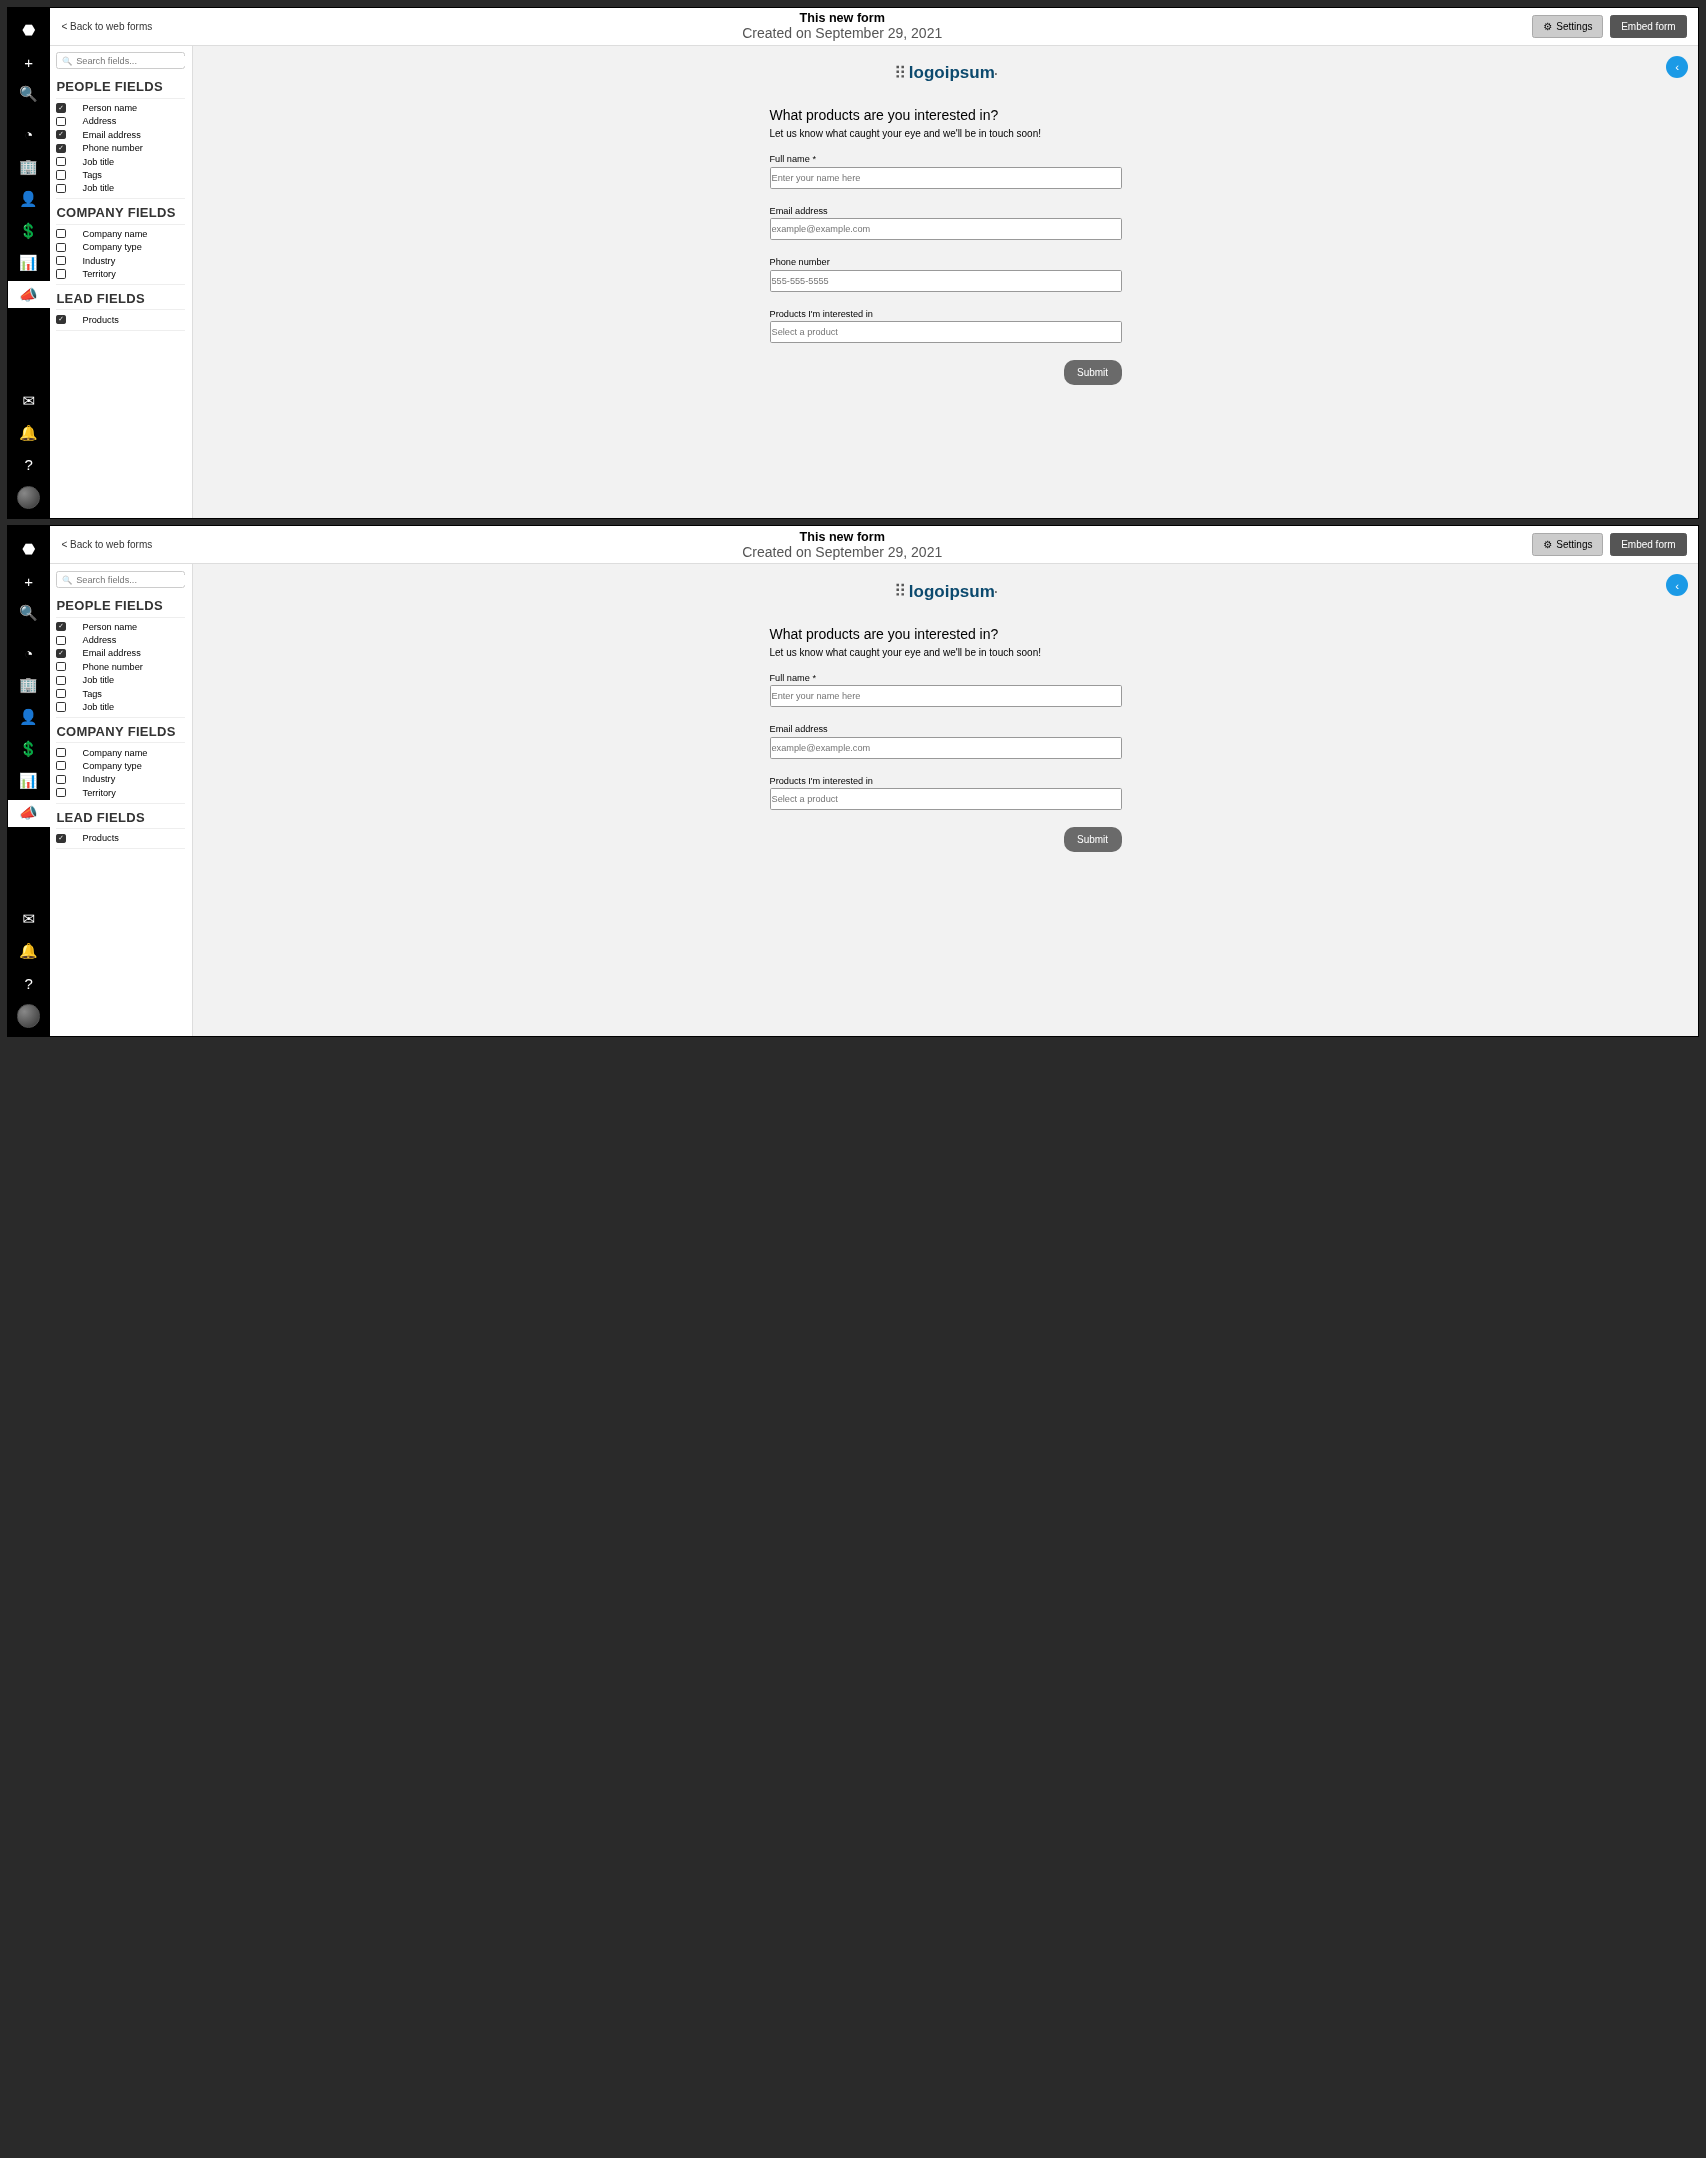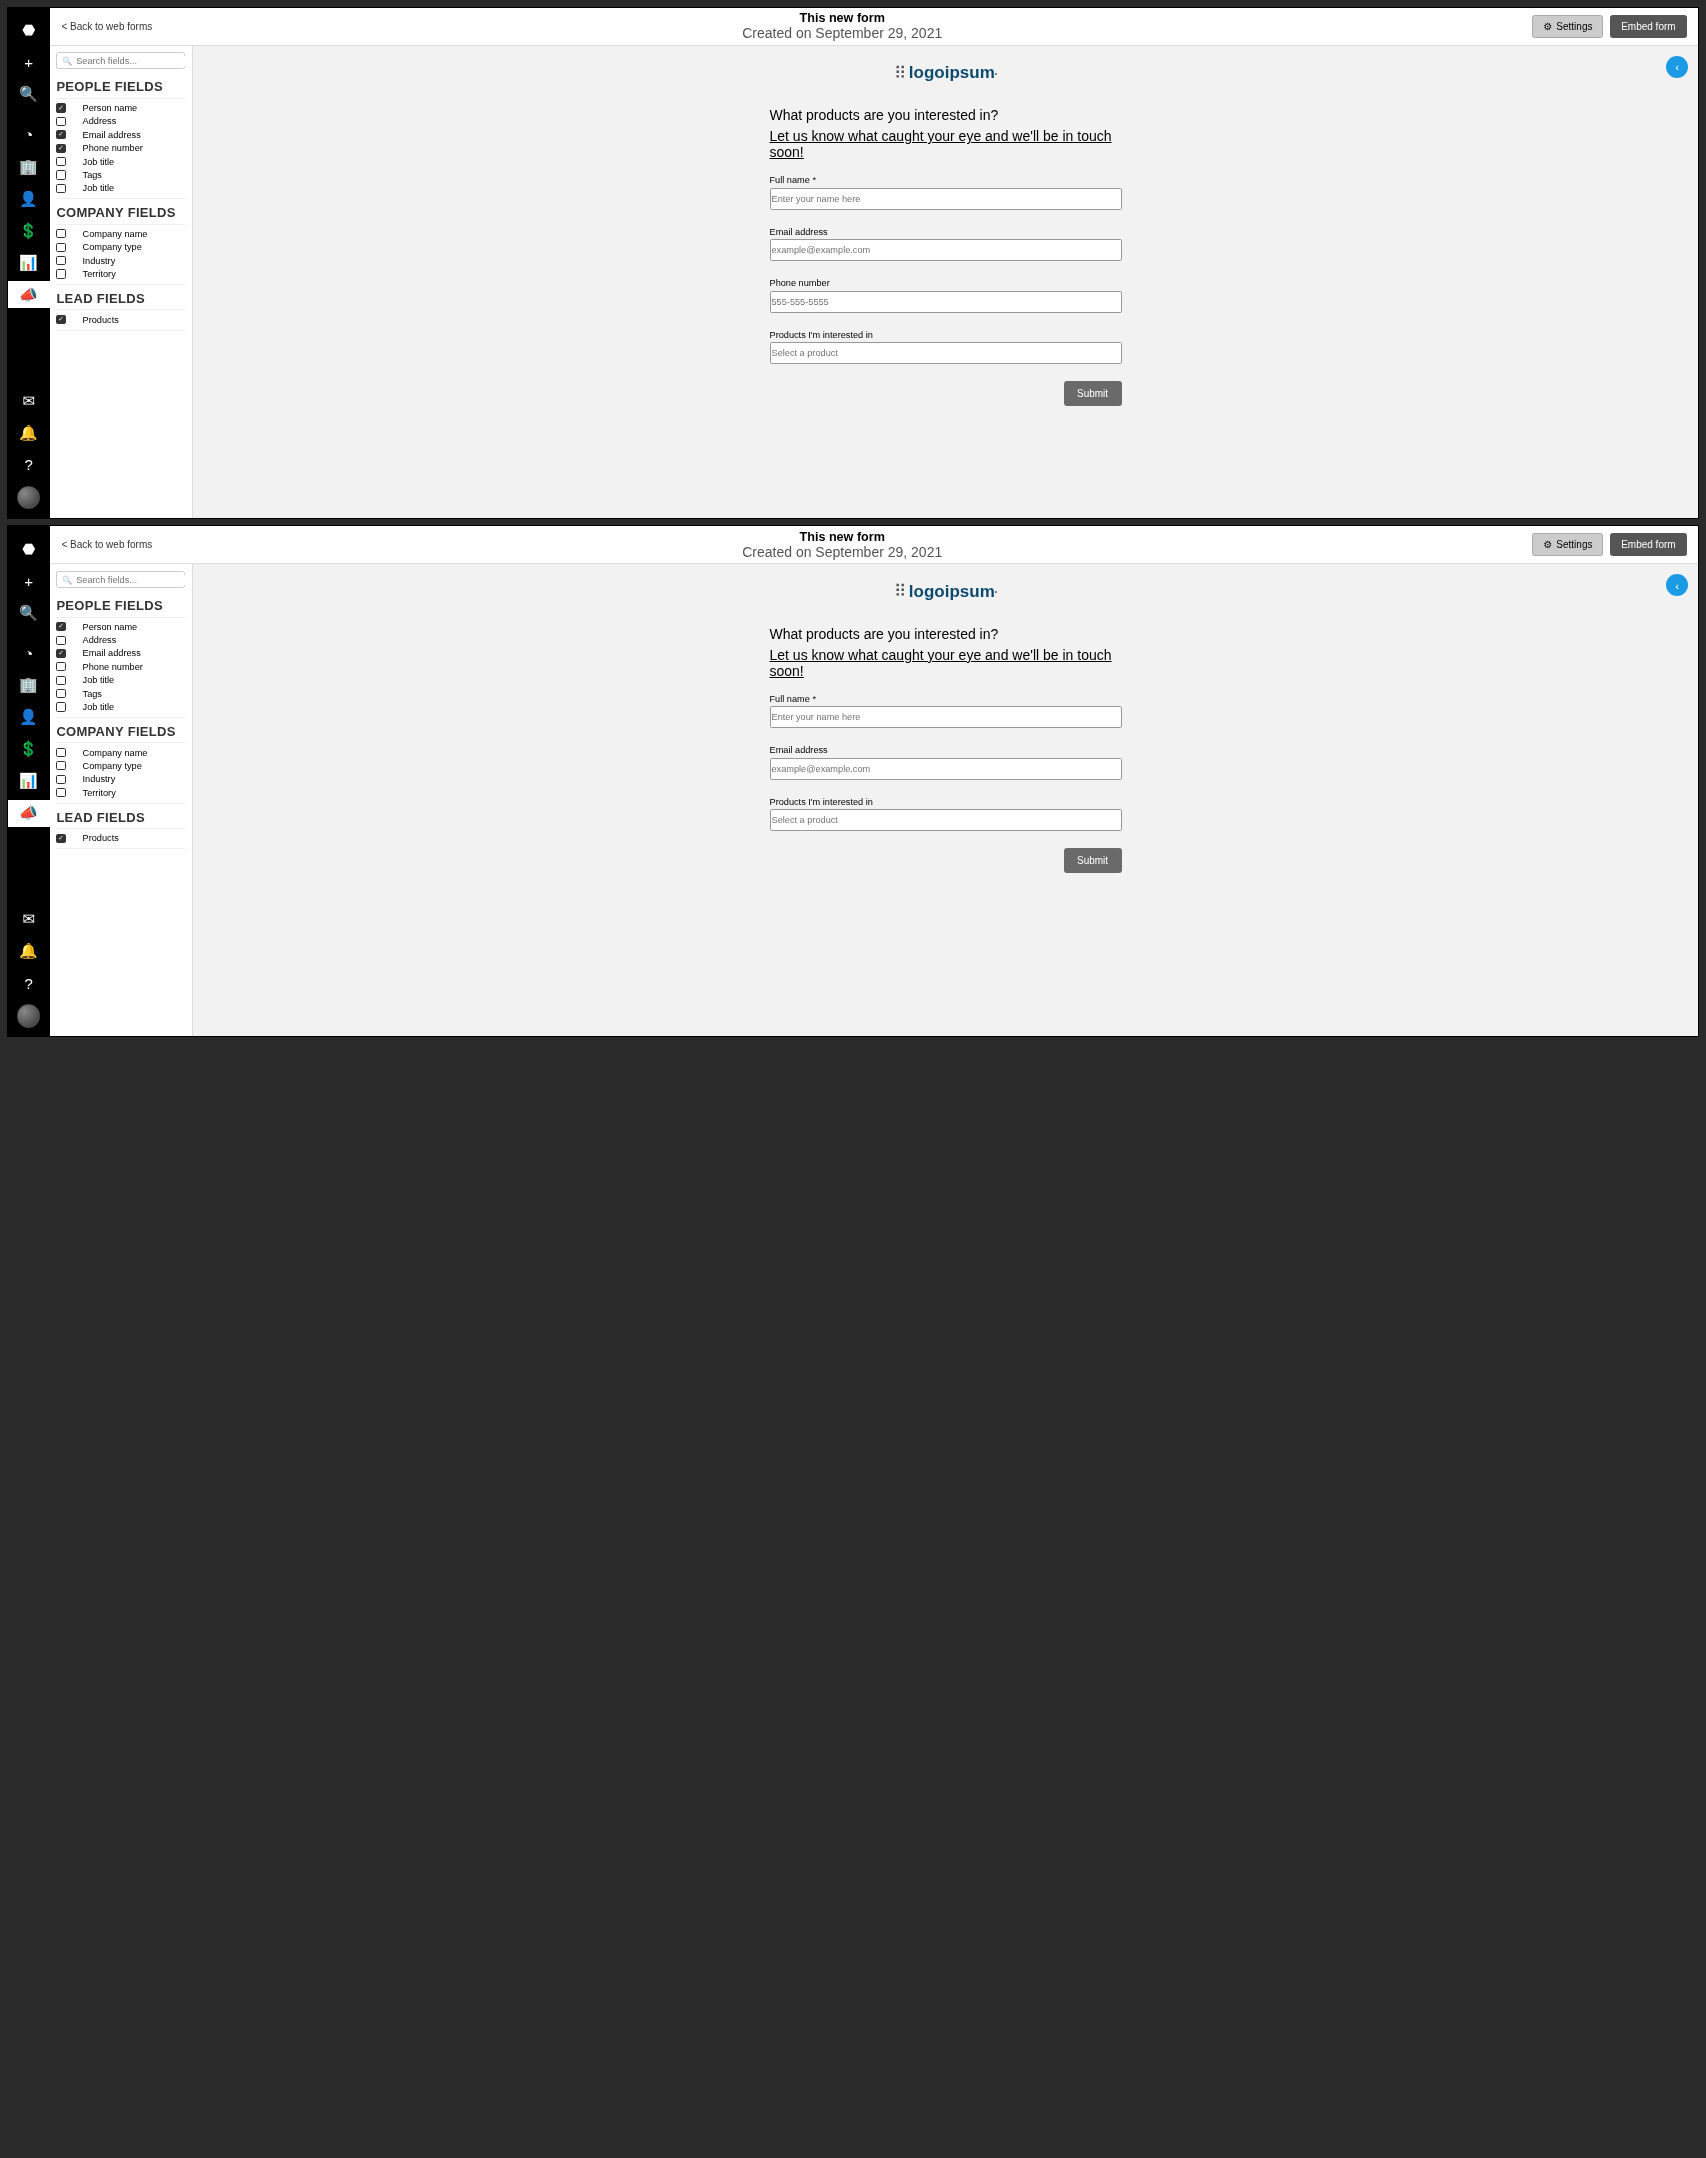--- a/index.html
+++ b/index.html
@@ -31,26 +31,26 @@
 .chk.on { background: #333; }
 .chk.on::after { content: "✓"; color: #fff; font-size: 6.7px; line-height: 1; }
 .preview { flex: 1; display: flex; justify-content: center; padding: 17px; overflow-y: auto; position: relative; }
 .collapse-fab { position: absolute; top: 10px; right: 10px; width: 22px; height: 22px; border-radius: 50%; background: #1b9ae6; color: #fff; display: flex; align-items: center; justify-content: center; font-size: 11.7px; cursor: pointer; }
 .form-card { width: 352px; }
 .logo-row { display: flex; justify-content: center; align-items: center; margin-bottom: 23.5px; color: #555; }
 .logo-mark { font-size: 17px; margin-right: 5px; letter-spacing: -2.5px; }
 .logo-text { font-size: 17px; font-weight: bold; color: #0c4a6e; }
 .logo-star { font-size: 6.7px; vertical-align: super; }
 .form-title { font-size: 14px; font-weight: normal; margin-bottom: 5px; }
-.form-desc { font-size: 14px; margin-bottom: 15px; text-decoration: underline; }
+.form-desc { font-size: 10px; margin-bottom: 15px; }
 .form-field { margin-bottom: 17px; }
 .form-label { font-size: 9.2px; margin-bottom: 2.5px; display: block; }
 .form-input { width: 100%; padding: 5px 1px; border: 0.8px solid #999; border-radius: 1.7px; font-size: 9.2px; font-family: Liberation Sans, sans-serif; background: #fff; }
 .form-actions { display: flex; justify-content: flex-end; margin-top: 15px; }
-.btn-submit { background: #6a6a6a; color: #fff; border: none; padding: 6.7px 13.4px; border-radius: 3px; font-size: 10px; cursor: pointer; font-family: inherit; }
+.btn-submit { background: #6a6a6a; color: #fff; border: none; padding: 6.7px 13.4px; border-radius: 10px; font-size: 10px; cursor: pointer; font-family: inherit; }
 .sep { border: none; border-bottom: 0.8px solid #eee; margin: 3.4px 0 2.5px; }
 </style>
 </head>
 <body>
 
 <div class="screenshot-wrapper" id="root">
     <div class="app-window">
       <div class="nav-rail">
         <div class="nav-icon">⬣</div>
         <div class="nav-icon">+</div>

